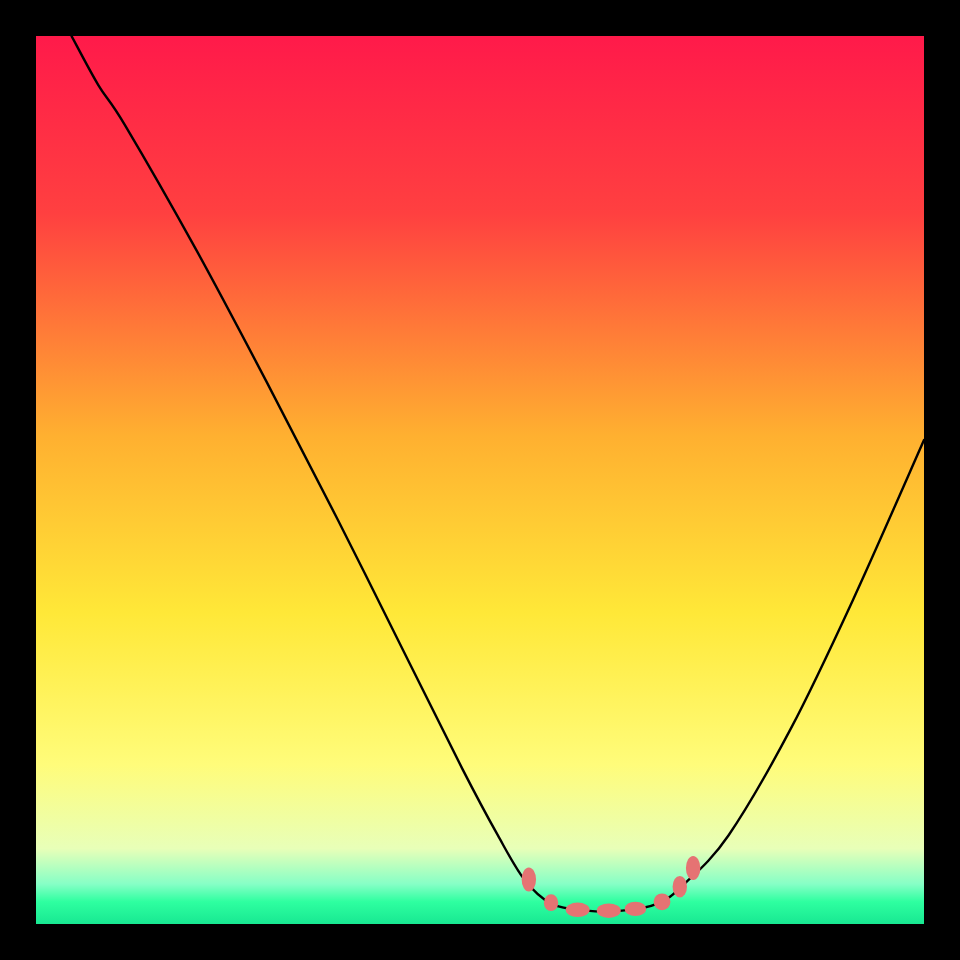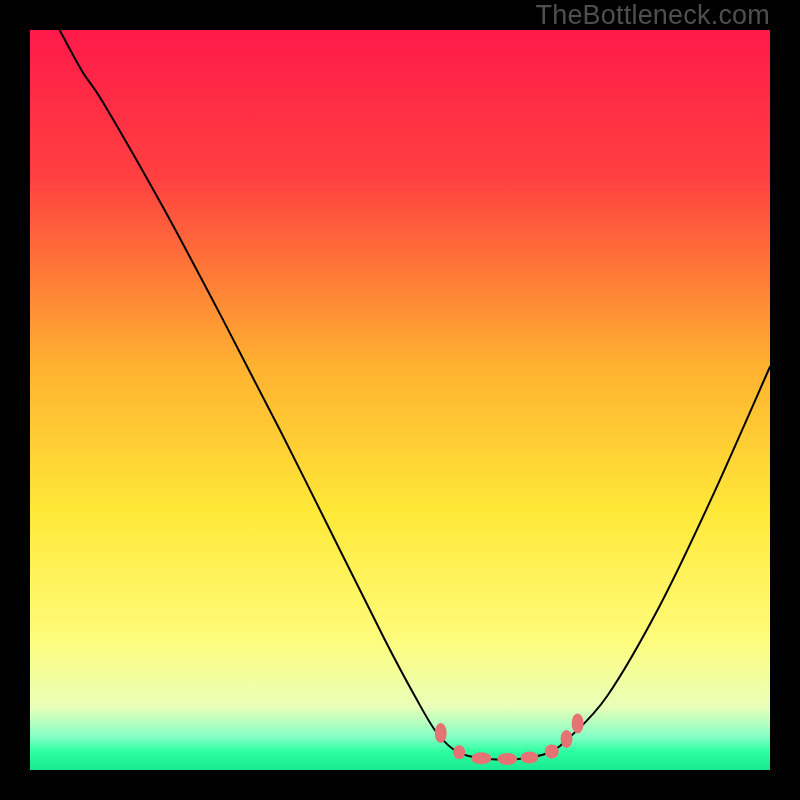--- a/index.html
+++ b/index.html
@@ -35,21 +35,20 @@
     user-select: none;
   }
   svg {
     display: block;
   }
 </style>
 </head>
 <body>
 
 <div class="frame">
-  <div class="watermark">TheBottleneck.com</div>
   <div class="plot">
     <svg id="chart-svg" width="740" height="740" viewBox="0 0 740 740" preserveAspectRatio="none">
       <defs>
         <linearGradient id="bg-grad" x1="0" y1="0" x2="0" y2="1">
             <stop offset="0.00%" stop-color="#ff1a4a"></stop>
             <stop offset="20.00%" stop-color="#ff4040"></stop>
             <stop offset="45.00%" stop-color="#ffb030"></stop>
             <stop offset="65.00%" stop-color="#ffe838"></stop>
             <stop offset="82.00%" stop-color="#fffc7a"></stop>
             <stop offset="91.50%" stop-color="#e8ffb8"></stop>

